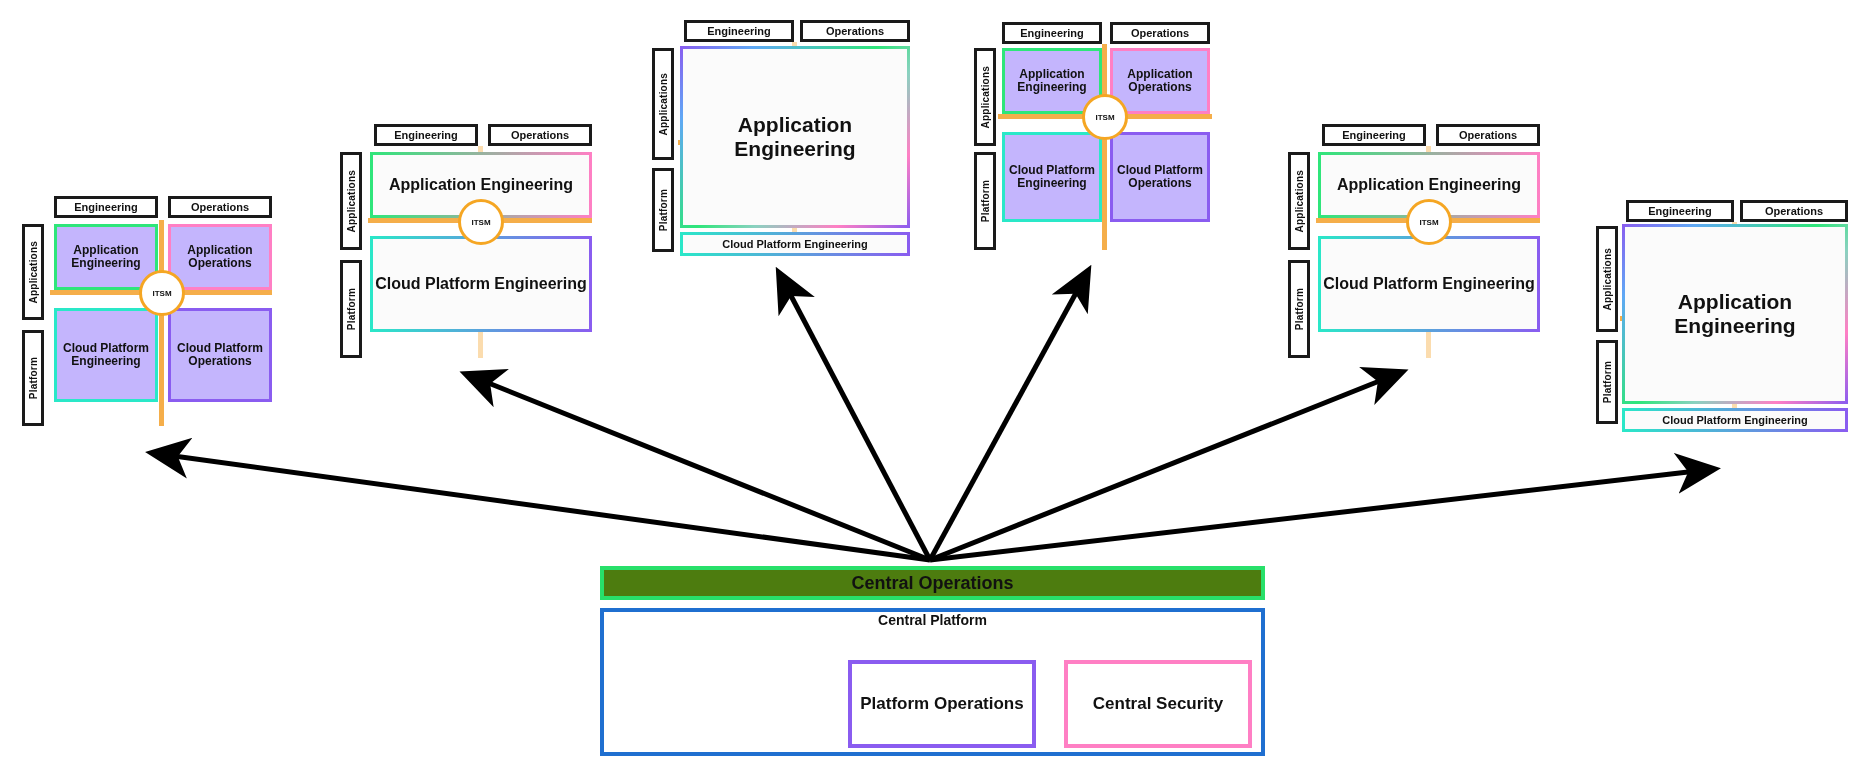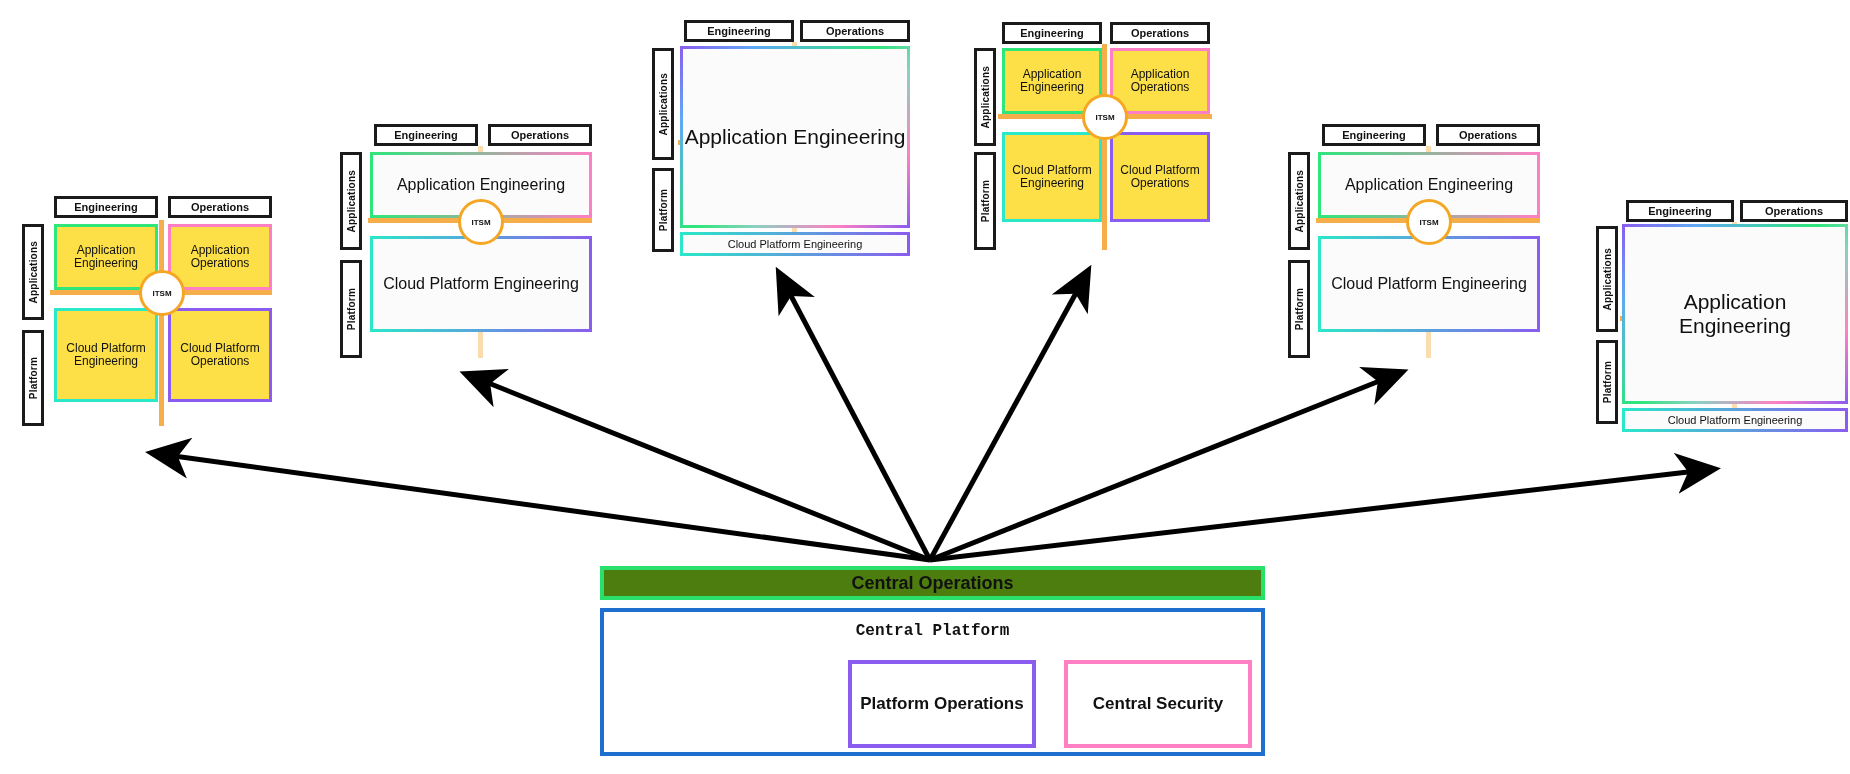--- a/index.html
+++ b/index.html
@@ -22,23 +22,23 @@
     position:absolute;border:3px solid #1a1a1a;background:#ffffff;
     display:flex;align-items:center;justify-content:center;
     box-sizing:border-box;
   }
   .sidelabel span{
     writing-mode:vertical-rl;transform:rotate(180deg);
     font-weight:700;color:#111;letter-spacing:.2px;
   }
 
   .cell{
-    position:absolute;box-sizing:border-box;background:#fde047;
+    position:absolute;box-sizing:border-box;background:#c4b5fd;
     display:flex;align-items:center;justify-content:center;text-align:center;
-    font-weight:400;color:#111;line-height:1.12;
+    font-weight:700;color:#111;line-height:1.12;
   }
   .cell.plain{border:3px solid #000;}
 
   
   .grad{
     border:3px solid transparent;
     background-image:linear-gradient(#fbfbfb,#fbfbfb), var(--g);
     background-origin:border-box;
     background-clip:padding-box, border-box;
   }
@@ -227,21 +227,21 @@
 
     <div class="cell grad" style="--g:linear-gradient(135deg,#8a5cf0 0%,#5fa8f5 18%,#2ee67a 48%,#8ad1c0 62%,#ff7fc4 82%,#8a5cf0 100%);
                 left:26px;top:24px;width:226px;height:180px;font-size:21px;">Application Engineering</div>
 
     <div class="cell grad" style="--g:linear-gradient(90deg,#2ae8c8,#8a5cf0);left:26px;top:208px;width:226px;height:24px;font-size:11px;">Cloud Platform Engineering</div>
   </div>
 
   <div class="central-ops" style="left:600px;top:566px;width:665px;height:34px;font-size:18px;">Central Operations</div>
 
   <div class="central-platform" style="left:600px;top:608px;width:665px;height:148px;">
-    <div class="cp-title" style="margin-top:10px;font-size:16px;font-family:Liberation Mono, monospace;">Central Platform</div>
+    <div class="cp-title" style="font-size:14px;">Central Platform</div>
 
     <div class="cp-row">
       <div class="cp-box" style="left:244px;top:48px;width:188px;height:88px;border:4px solid #8a5cf0;font-size:17px;">Platform Operations</div>
       <div class="cp-box" style="left:460px;top:48px;width:188px;height:88px;border:4px solid #ff7fc4;font-size:17px;">Central Security</div>
     </div>
   </div>
 
 </div>
 
 </body></html>

